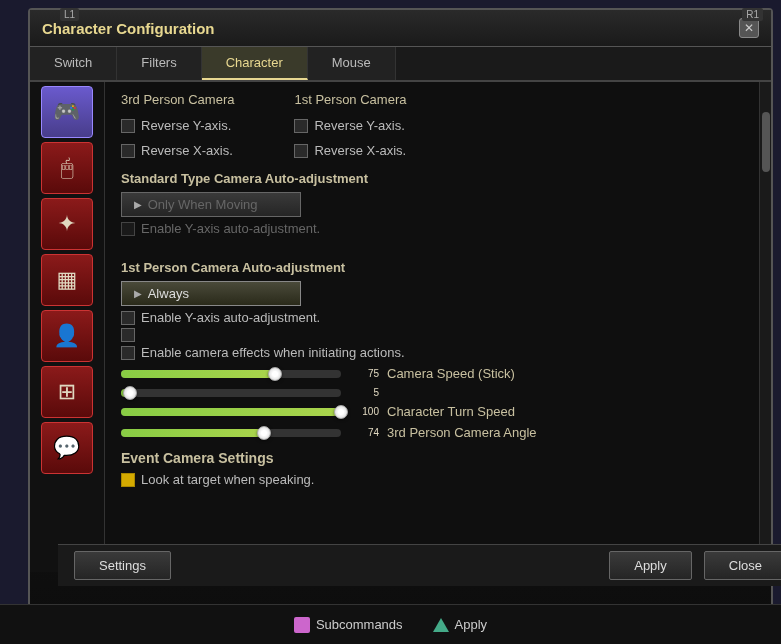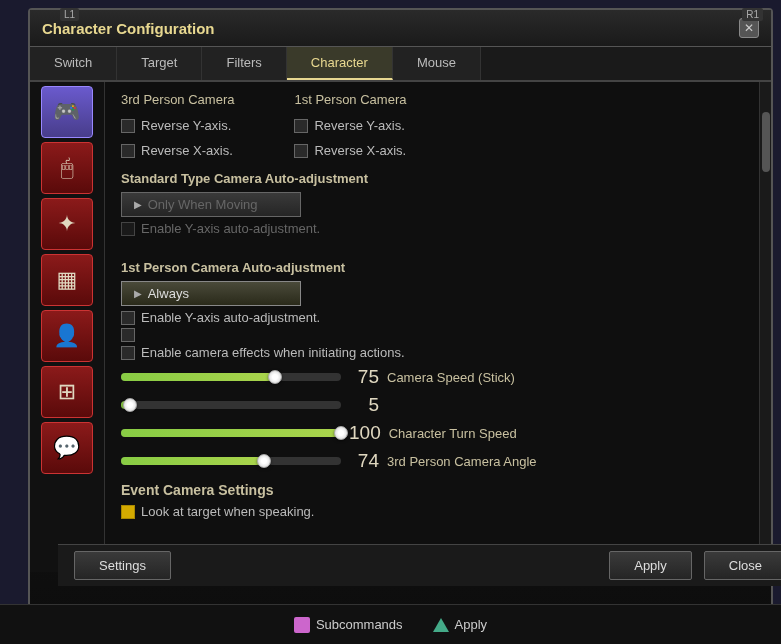--- a/index.html
+++ b/index.html
@@ -230,21 +230,21 @@
       width: 14px;
       height: 14px;
       background: radial-gradient(circle, #ffffff 30%, #cccccc 100%);
       border-radius: 50%;
       border: 1px solid #aaa;
       box-shadow: 0 1px 3px rgba(0,0,0,0.5);
     }
 
     .slider-value {
       color: #e0d8c0;
-      font-size: 19px;
+      font-size: 10px;
       min-width: 30px;
       text-align: right;
     }
 
     .slider-label {
       color: #c8c0a0;
       font-size: 13px;
     }
 
     .event-camera-section {
@@ -359,21 +359,20 @@
 
   <div class="title-bar">
     <span class="l1-badge">L1</span>
     <span class="title-text">Character Configuration</span>
     <div class="close-btn">✕</div>
     <span class="r1-badge">R1</span>
   </div>
 
   <div class="tabs-row">
     <div class="tab">Switch</div>
-    <div class="tab">Target</div>
     <div class="tab">Filters</div>
     <div class="tab active">Character</div>
     <div class="tab">Mouse</div>
   </div>
 
   <div class="full-height-body">
 
     <div class="sidebar">
       <div class="sidebar-icon active">🎮</div>
       <div class="sidebar-icon">🖱</div>

